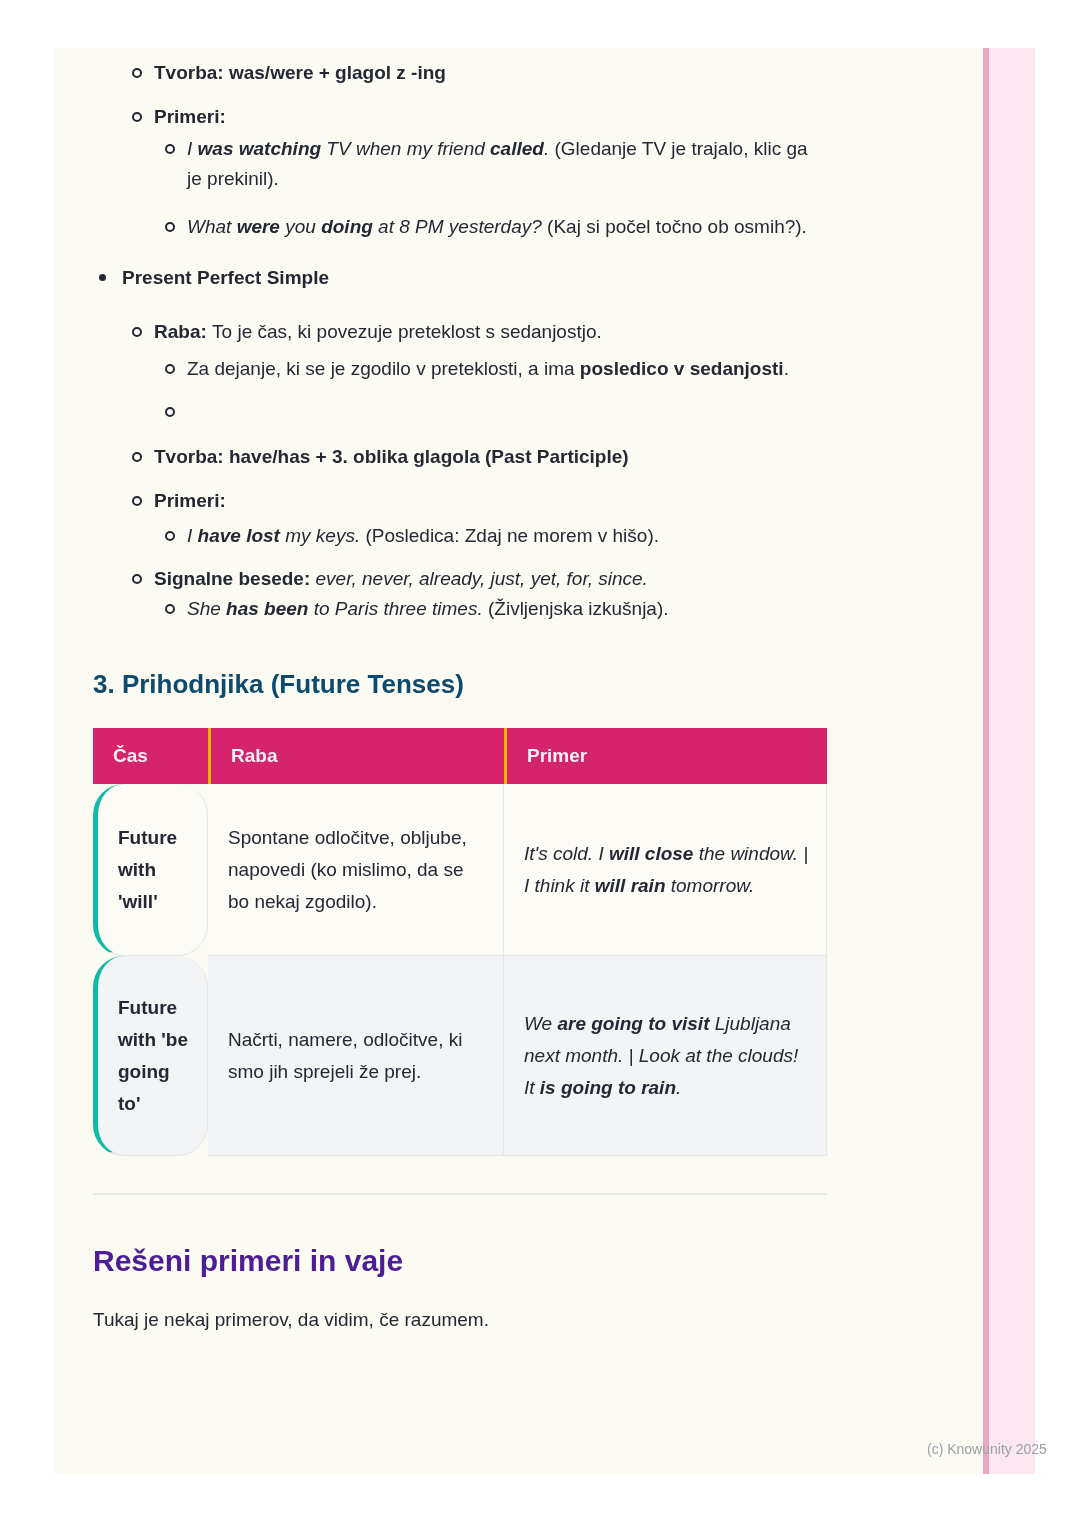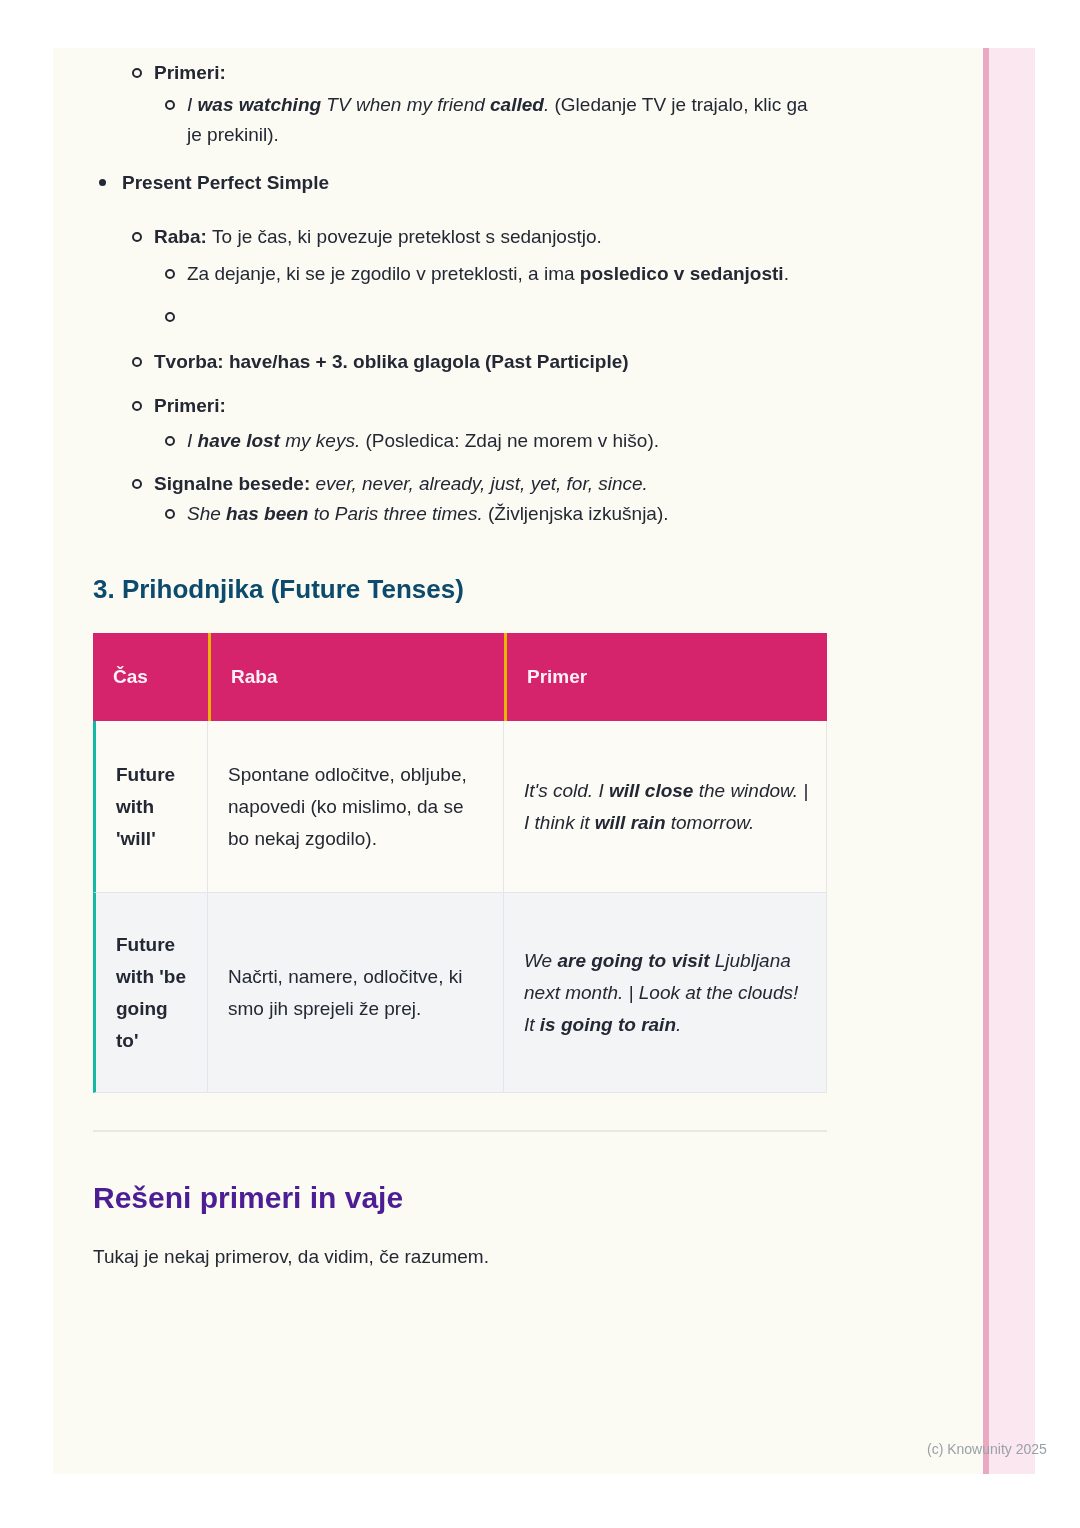--- a/index.html
+++ b/index.html
@@ -29,50 +29,58 @@
   
   .sg-b { font-weight:bold; }
   .sg-i { font-style:italic; }
   .sg-bi { font-weight:bold; font-style:italic; }
   .sg-r { }
 
   .h-future { margin-top:44px; font-size:26px; line-height:32px; font-weight:bold; color:#0c4a6e; }
 
   table.ft { margin-top:28px; width:734px; border-collapse:separate; border-spacing:0; }
   table.ft th { background:#d5246c; color:#fdf0f6; font-size:19px; font-weight:bold; text-align:left;
-    height:88px; padding:0 16px 0 20px; vertical-align:middle; }
+    height:56px; padding:0 16px 0 20px; vertical-align:middle; }
   table.ft th + th { border-left:3px solid #eab308; }
   table.ft td { font-size:19px; line-height:32px; vertical-align:middle;
     padding:16px 16px 16px 20px; border-bottom:1px solid #e3e5e9; border-right:1px solid #e3e5e9; }
-  table.ft td:first-child { border-left:3px solid #14b8a6; }
+  table.ft td:first-child { border-left:5px solid #14b8a6;border-radius:31px; }
   table.ft tr.r1 td { background:#fcfbf5; height:172px; }
   table.ft tr.r2 td { background:#f2f4f6; height:200px; }
   td.cas { font-weight:bold; line-height:33px; }
 
   .divider { margin-top:37px; width:734px; height:2px; background:#e9e9e3; }
   .h-solved { margin-top:48px; font-size:30px; line-height:36px; font-weight:bold; color:#4c1d95; }
   .para { margin-top:26px; font-size:19px; line-height:30px; }
 
   .watermark { position:absolute; left:927px; top:1441px; font-size:14px; color:#9aa0a8; z-index:5; }
 </style>
 </head>
 <body>
 
 <div class="card">
   <div class="stripe"></div>
 
   <div class="content">
 
+    <div class="li li-l2 mb14">
+      <span class="mk mk-ring"></span>
+      <span class="tx"><span class="sg-b">Tvorba: was/were + glagol z -ing</span></span>
+    </div>
     <div class="li li-l2 mb2">
       <span class="mk mk-ring"></span>
       <span class="tx"><span class="sg-b">Primeri:</span></span>
     </div>
     <div class="li li-l3 mb18">
       <span class="mk mk-ring"></span>
       <span class="tx"><span class="sg-i">I </span><span class="sg-bi">was watching</span><span class="sg-i"> TV when my friend </span><span class="sg-bi">called</span><span class="sg-i">. </span><span class="sg-r">(Gledanje TV je trajalo, klic ga je prekinil).</span></span>
+    </div>
+    <div class="li li-l3 mb21">
+      <span class="mk mk-ring"></span>
+      <span class="tx"><span class="sg-i">What </span><span class="sg-bi">were</span><span class="sg-i"> you </span><span class="sg-bi">doing</span><span class="sg-i"> at 8 PM yesterday? </span><span class="sg-r">(Kaj si počel točno ob osmih?).</span></span>
     </div>
     <div class="li li-l1 mb24">
       <span class="mk mk-disc"></span>
       <span class="tx"><span class="sg-b">Present Perfect Simple</span></span>
     </div>
     <div class="li li-l2 mb7">
       <span class="mk mk-ring"></span>
       <span class="tx"><span class="sg-b">Raba: </span><span class="sg-r">To je čas, ki povezuje preteklost s sedanjostjo.</span></span>
     </div>
     <div class="li li-l3 mb13">

